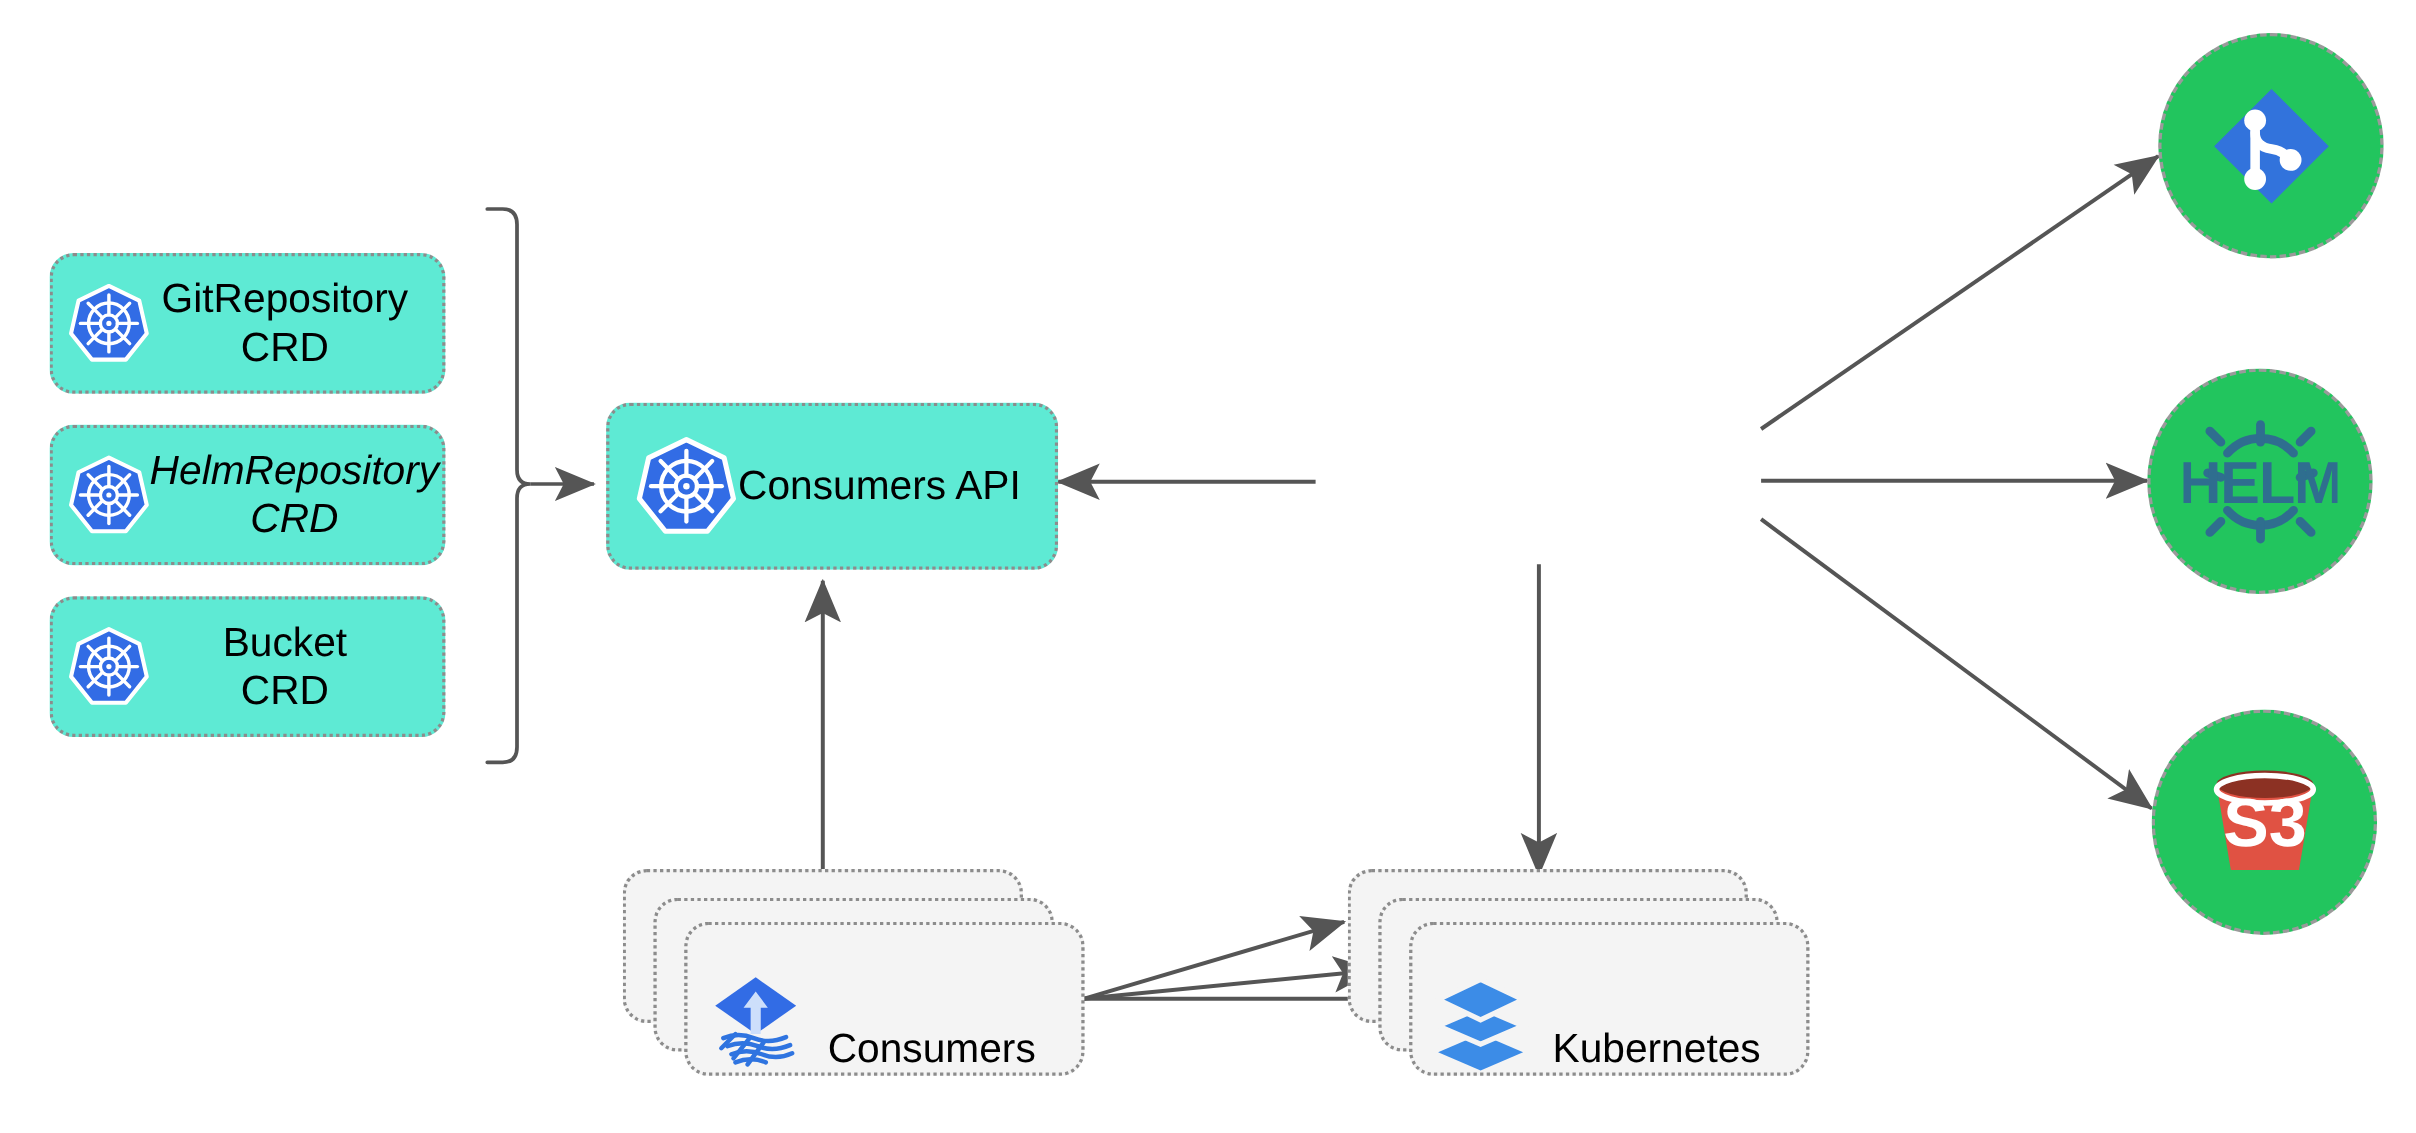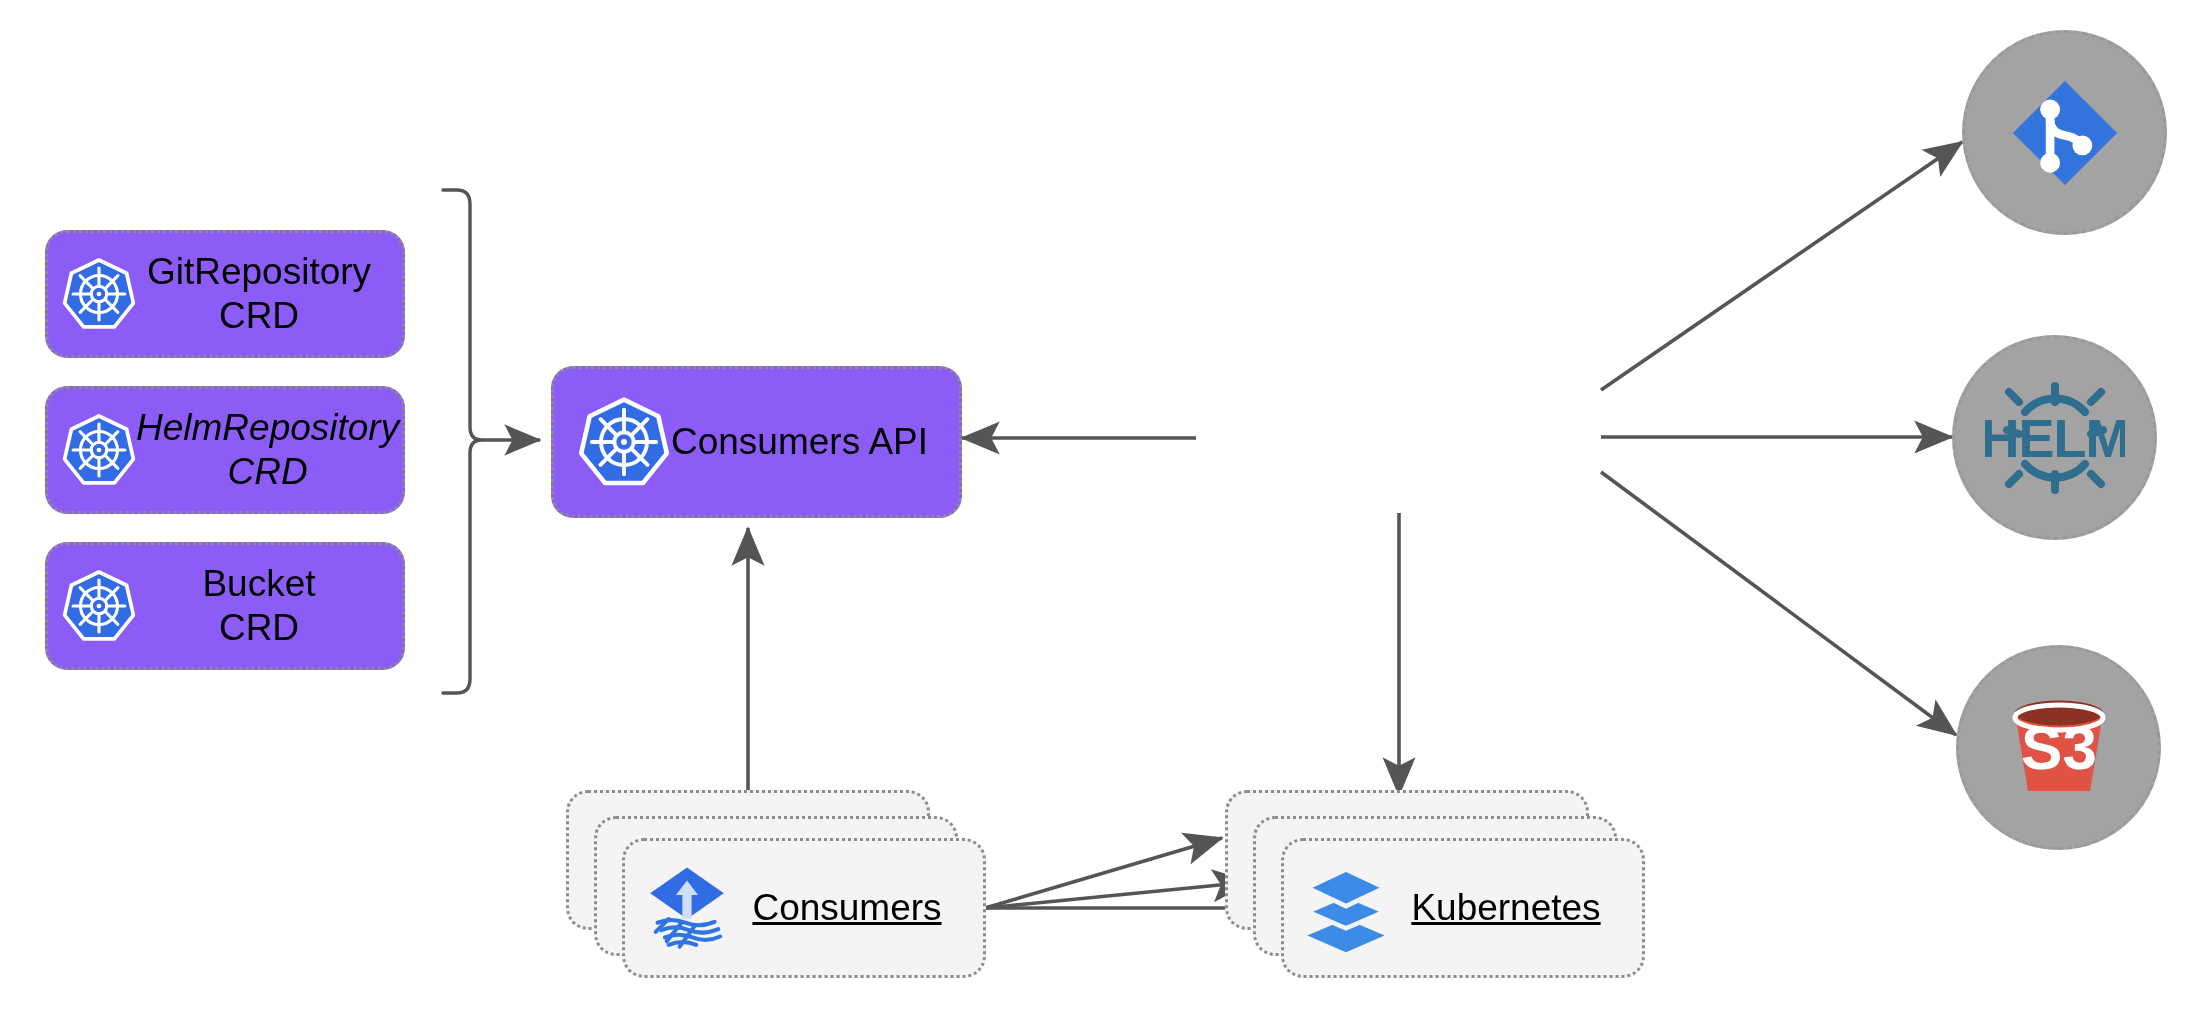--- a/index.html
+++ b/index.html
@@ -5,21 +5,21 @@
   html,body{margin:0;padding:0;background:#ffffff;}
   body{
     font-family:"Liberation Sans","DejaVu Sans",sans-serif;
     width:2196px;height:1030px;overflow:hidden;
   }
   #stage{position:relative;width:2196px;height:1030px;background:#fff;}
 
   
   .card{
     position:absolute;
-    background:#8b5cf6;
+    background:#5eead4;
     border:3px dotted #8c8c8c;
     border-radius:22px;
     box-sizing:border-box;
   }
   .card.plain{display:flex;align-items:center;}
 
   .card-label{
     color:#000;
     font-size:37px;
     line-height:1.18;
@@ -35,28 +35,28 @@
 
   
   .stack{position:absolute;}
   .stack .sheet{
     position:absolute;
     background:#f4f4f4;
     border:3px dotted #8c8c8c;
     border-radius:22px;
     box-sizing:border-box;
   }
-  .stack .sheet.front{display:flex;align-items:center;text-decoration:underline;}
+  .stack .sheet.front{display:flex;align-items:flex-end;}
 
   
   .circle{
     position:absolute;
     border:3px dashed #9a9a9a;
     border-radius:50%;
-    background:#a3a3a3;
+    background:#22c55e;
     box-sizing:border-box;
     display:flex;align-items:center;justify-content:center;
   }
 
   
   #wires{position:absolute;left:0;top:0;width:2196px;height:1030px;pointer-events:none;}
 
   
   .helm-word{
     font-family:"Liberation Sans","DejaVu Sans",sans-serif;

